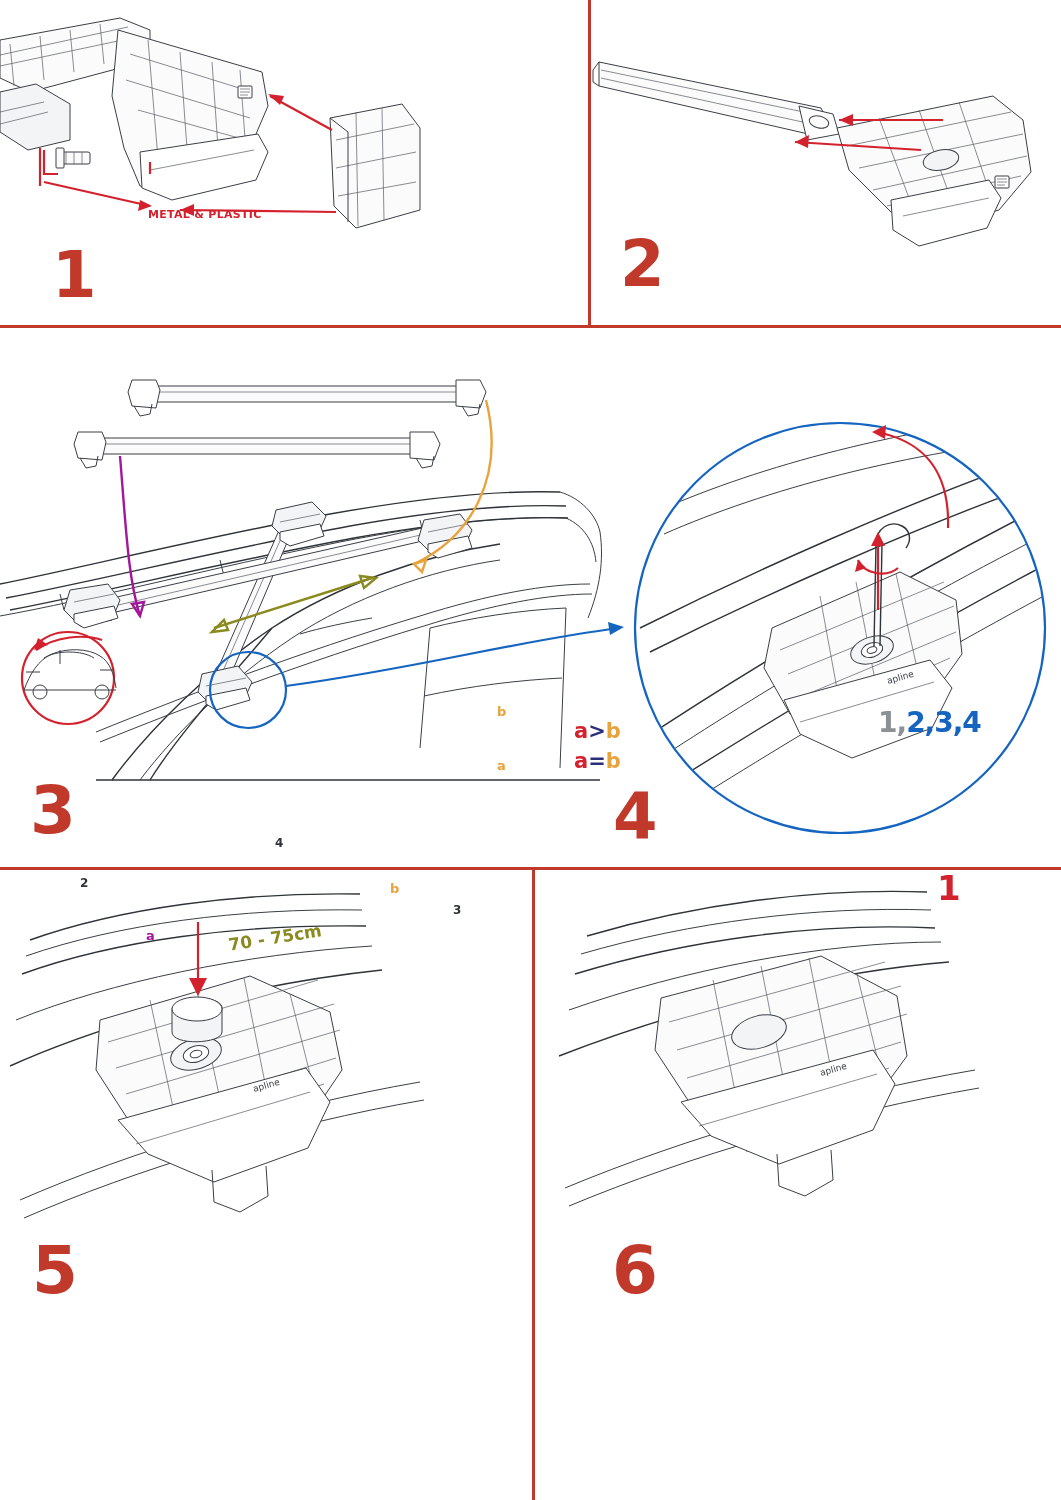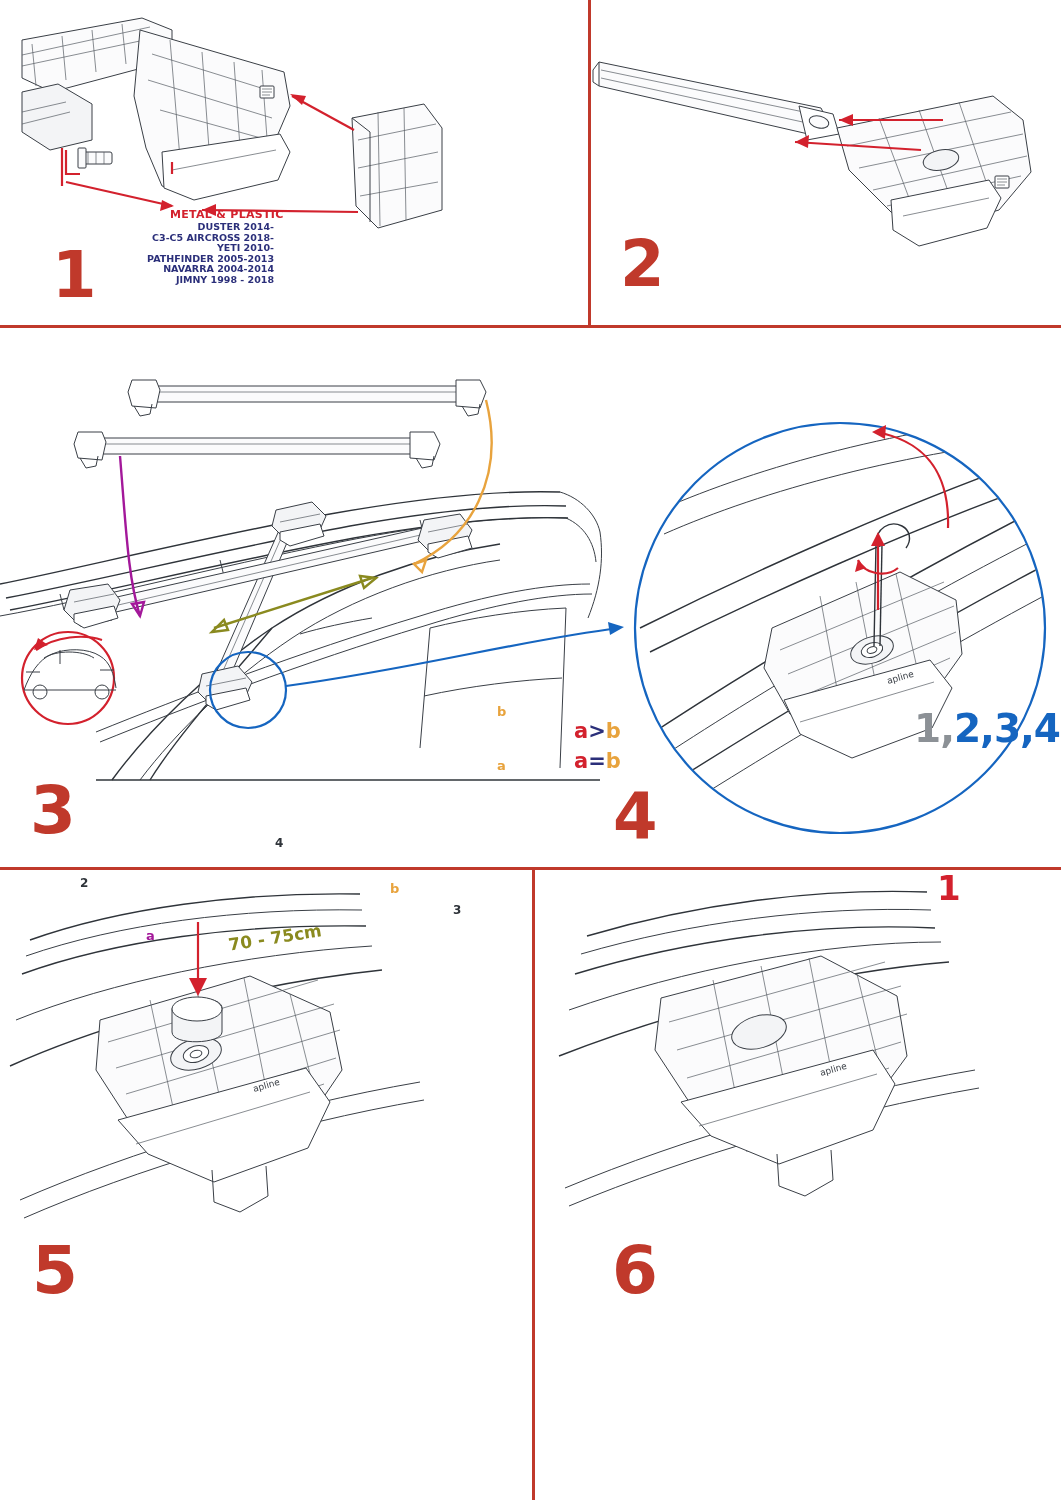--- a/index.html
+++ b/index.html
@@ -16,21 +16,21 @@
   
   .hrule { position:absolute; left:0; width:1061px; height:3px; background:#c0392b; }
   .hrule.r1 { top:325px; }
   .hrule.r2 { top:867px; }
   .vrule { position:absolute; width:3px; background:#c0392b; }
   .vrule.v1 { left:588px; top:0; height:325px; }
   .vrule.v2 { left:532px; top:867px; height:633px; }
 
   
   .panel { position:absolute; }
-  .p1 { left:0;   top:0;    width:638px;  height:325px;margin-left:22px; }
+  .p1 { left:0;   top:0;    width:638px;  height:325px; }
   .p2 { left:591px; top:0;  width:470px;  height:325px; }
   .p3 { left:0;   top:328px; width:1061px; height:539px; }
   .p5 { left:0;   top:870px; width:532px;  height:630px; }
   .p6 { left:535px; top:870px; width:526px; height:630px; }
 
   
   .stepnum {
     position:absolute;
     font-family:"DejaVu Sans", sans-serif;
     font-weight:bold;
@@ -90,23 +90,23 @@
   .ineq {
     position:absolute; left:574px; top:388px;
     font-family:"DejaVu Sans", sans-serif;
     font-size:21px; font-weight:bold; line-height:30px;
   }
   .ineq .a { color:#d3212d; }
   .ineq .op { color:#2b2f7a; }
   .ineq .b { color:#e8a33d; }
 
   .bignums {
-    position:absolute; left:914px; top:378px;
-    font-family:"DejaVu Sans", sans-serif;
-    font-size:39px; font-weight:bold; letter-spacing:-1px;
+    position:absolute; left:878px; top:378px;
+    font-family:"DejaVu Sans", sans-serif;
+    font-size:28px; font-weight:bold; letter-spacing:-1px;
   }
   .bignums .g { color:#8c9196; }
   .bignums .bl { color:#1565c0; }
   .one-red {
     position:absolute; left:937px; top:540px;
     font-family:"DejaVu Sans", sans-serif;
     font-size:34px; font-weight:bold; color:#d3212d;
   }
 
   .aplogo { font-family:"DejaVu Sans", sans-serif; font-size:9px; fill:#3a3f46; }
@@ -176,28 +176,20 @@
       <path class="red" d="M336 212 L180 210"></path>
       <path class="redf" d="M180 210 l14 -6 l0 12 z"></path>
 
       <path class="red" d="M44 150 L44 174 L58 174"></path>
       <path class="red" d="M44 182 L150 206"></path>
       <path class="redf" d="M150 206 l-12 -6 l-2 11 z" transform="translate(2,0)"></path>
       <path class="red" d="M40 148 L40 186"></path>
       <path class="red" d="M150 162 L150 174"></path>
     </svg>
     <div class="metal-title">METAL &amp; PLASTIC</div>
-    <div class="carlist">
-      <div>DUSTER 2014-</div>
-      <div>C3-C5 AIRCROSS 2018-</div>
-      <div>YETI 2010-</div>
-      <div>PATHFINDER 2005-2013</div>
-      <div>NAVARRA 2004-2014</div>
-      <div>JIMNY 1998 - 2018</div>
-    </div>
   </div>
   <div class="stepnum n1">1</div>
 
   <div class="panel p2">
     <svg width="470" height="325" viewBox="0 0 470 325">
 
       <g>
         <path class="fillmetal" d="M8 62 L230 108 L238 124 L226 136 L8 86 Z"></path>
         <path class="ln-thin" d="M10 70 L232 116"></path>
         <path class="ln-thin" d="M10 78 L230 126"></path>

